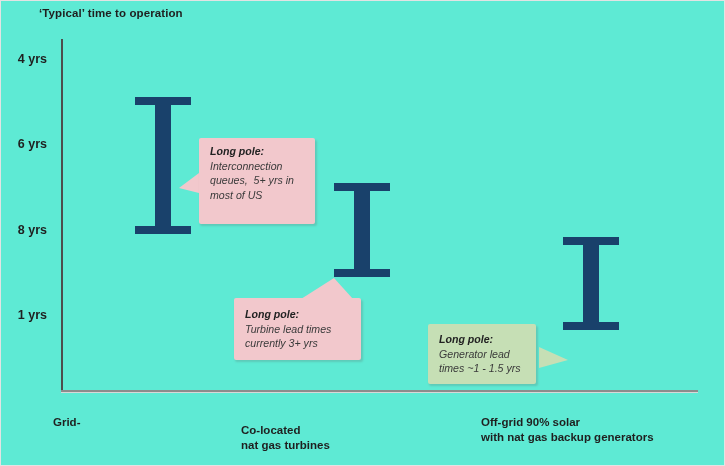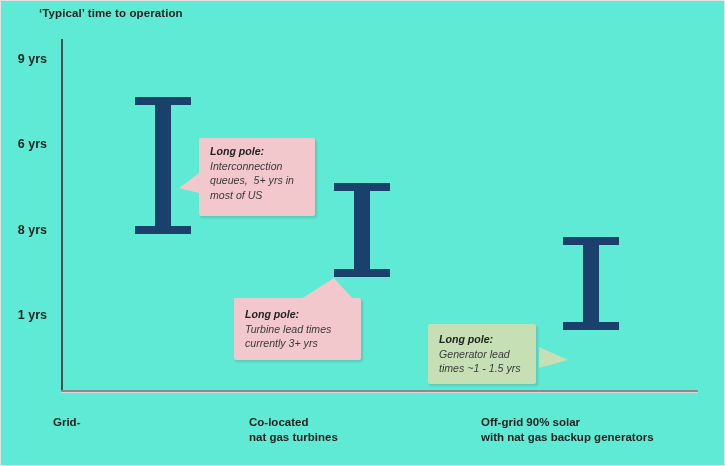--- a/index.html
+++ b/index.html
@@ -23,55 +23,55 @@
   .ibar .cap.top{top:0;}
   .ibar .cap.bot{bottom:0;}
   .ibar .stem{position:absolute;left:20px;width:16px;top:2px;bottom:2px;}
   .cat{
     position:absolute;top:414px;width:220px;text-align:left;
     font-weight:bold;font-size:11.5px;line-height:15px;
   }
   .callout{
     position:absolute;font-style:italic;font-size:10.6px;line-height:14.6px;
     color:#3a3a3a;border-radius:2px;box-shadow:1.5px 2px 2px rgba(90,60,60,.18);
-    padding:6px 8px 14px 11px;
+    padding:6px 8px 22px 11px;
   }
   .callout .co-title{font-weight:bold;color:#222;}
   .callout .co-line{white-space:pre;font-style:italic;}
   .tail{position:absolute;}
 </style>
 </head>
 <body>
 
 <div class="stage">
 
   <div class="chart-title">‘Typical’ time to operation</div>
 
   <div class="y-axis"></div>
   <div class="x-axis"></div>
 
   <div id="plot" style="position:absolute;inset:0;">
-      <div class="tick" style="top: 49.6px;">9 yrs</div>
+      <div class="tick" style="top: 49.6px;">4 yrs</div>
       <div class="tick" style="top: 135.2px;">6 yrs</div>
       <div class="tick" style="top: 220.8px;">8 yrs</div>
       <div class="tick" style="top: 306.4px;">1 yrs</div>
       <div class="ibar" style="left: 134px; top: 96.4px; height: 136.4px;">
         <div class="cap top" style="background: rgb(25, 65, 107);"></div>
         <div class="stem" style="background: rgb(25, 65, 107);"></div>
         <div class="cap bot" style="background: rgb(25, 65, 107);"></div>
       </div>
       <div class="cat" style="left: 52px;">
         <div>Grid-</div>
       </div>
       <div class="ibar" style="left: 333px; top: 182px; height: 93.6px;">
         <div class="cap top" style="background: rgb(25, 65, 107);"></div>
         <div class="stem" style="background: rgb(25, 65, 107);"></div>
         <div class="cap bot" style="background: rgb(25, 65, 107);"></div>
       </div>
-      <div class="cat" style="left: 248px;">
+      <div class="cat" style="left: 240px; margin-top: 8px;">
         <div>Co-located</div>
         <div>nat gas turbines</div>
       </div>
       <div class="ibar" style="left: 562px; top: 235.5px; height: 93.6px;">
         <div class="cap top" style="background: rgb(25, 65, 107);"></div>
         <div class="stem" style="background: rgb(25, 65, 107);"></div>
         <div class="cap bot" style="background: rgb(25, 65, 107);"></div>
       </div>
       <div class="cat" style="left: 480px;">
         <div>Off-grid 90% solar</div>

